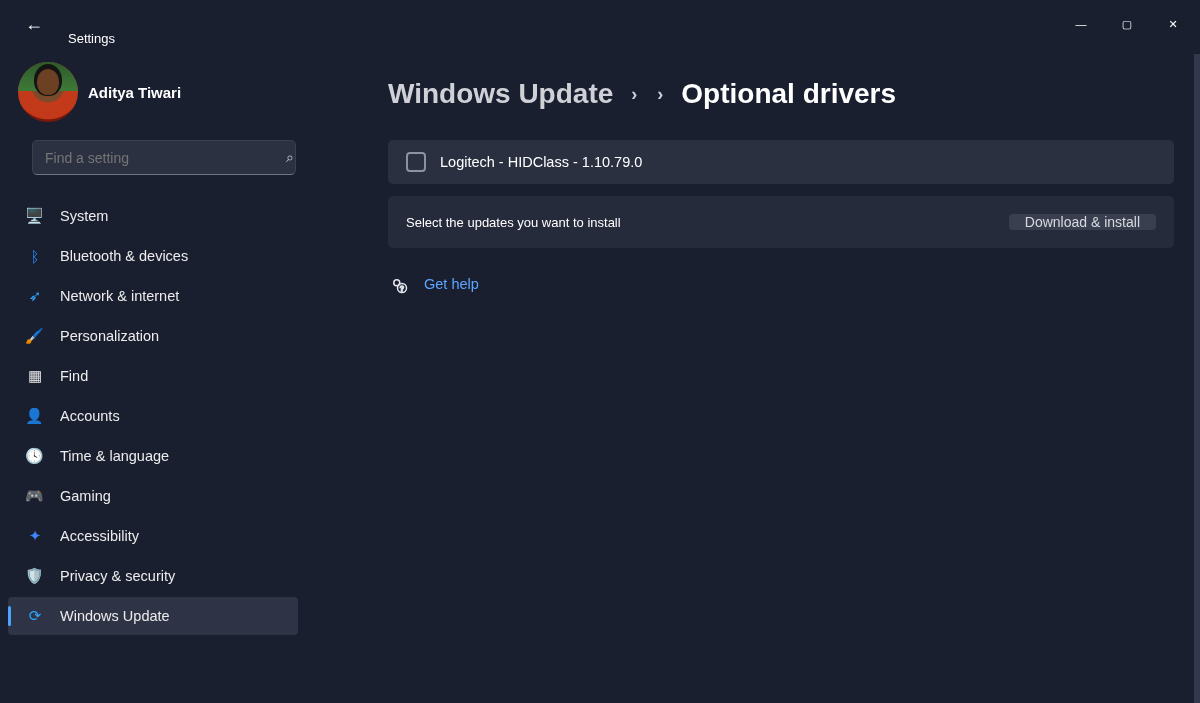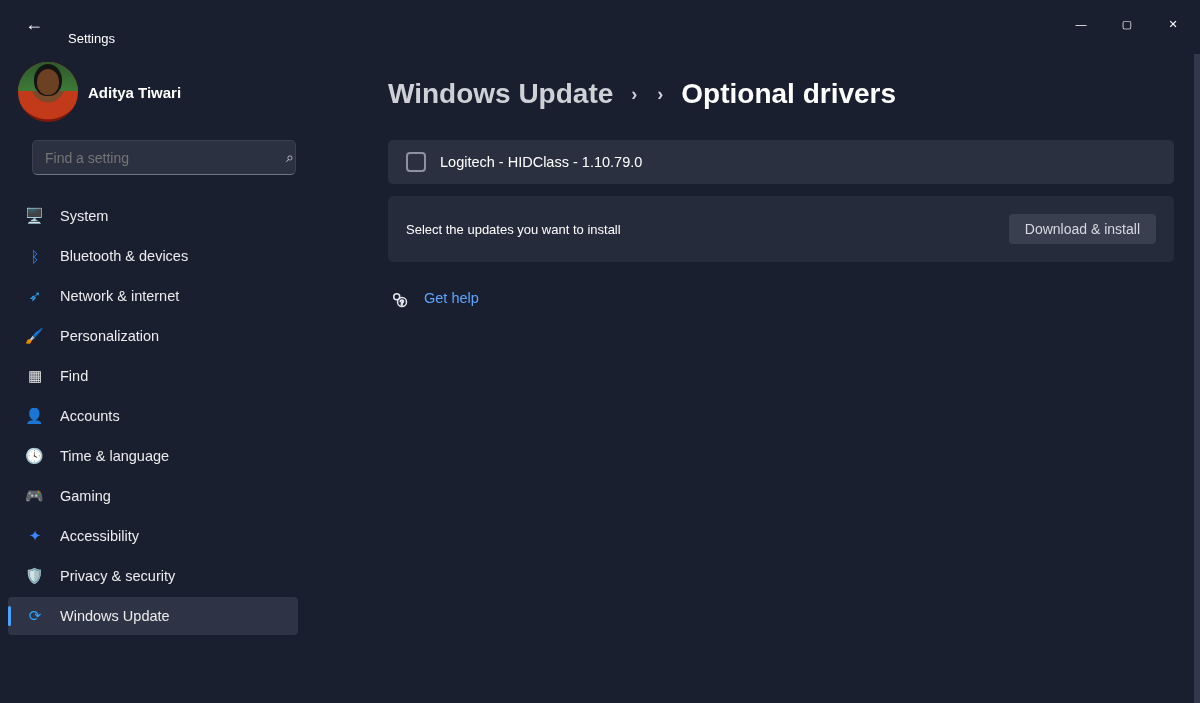--- a/index.html
+++ b/index.html
@@ -179,21 +179,21 @@
     align-items:center;
     padding: 18px 18px;
     margin-bottom:28px;
   }
   .action-text { font-size:13px; color:#fff; flex:1;}
   .dl-btn {
     background:#3a3f50;
     color:#d7d9e0;
     border:none;
     border-radius:4px;
-    padding: 7px 16px;
+    padding: 0 16px;
     font-size:14px;
     cursor:pointer;
   }
   .help-row {
     display:flex; align-items:flex-start; gap:16px; padding-left:2px;
   }
   .help-icon { width:18px;height:18px;display:inline-flex;align-items:center;justify-content:center;color:#e5e7ee;font-size:15px;}
   .help-link { color:#5da6ff; font-size:14.5px; cursor:pointer;}
   .right-edge { position:absolute; right:0; top:54px; bottom:0; width:6px; background:#33394c; }
 </style>

